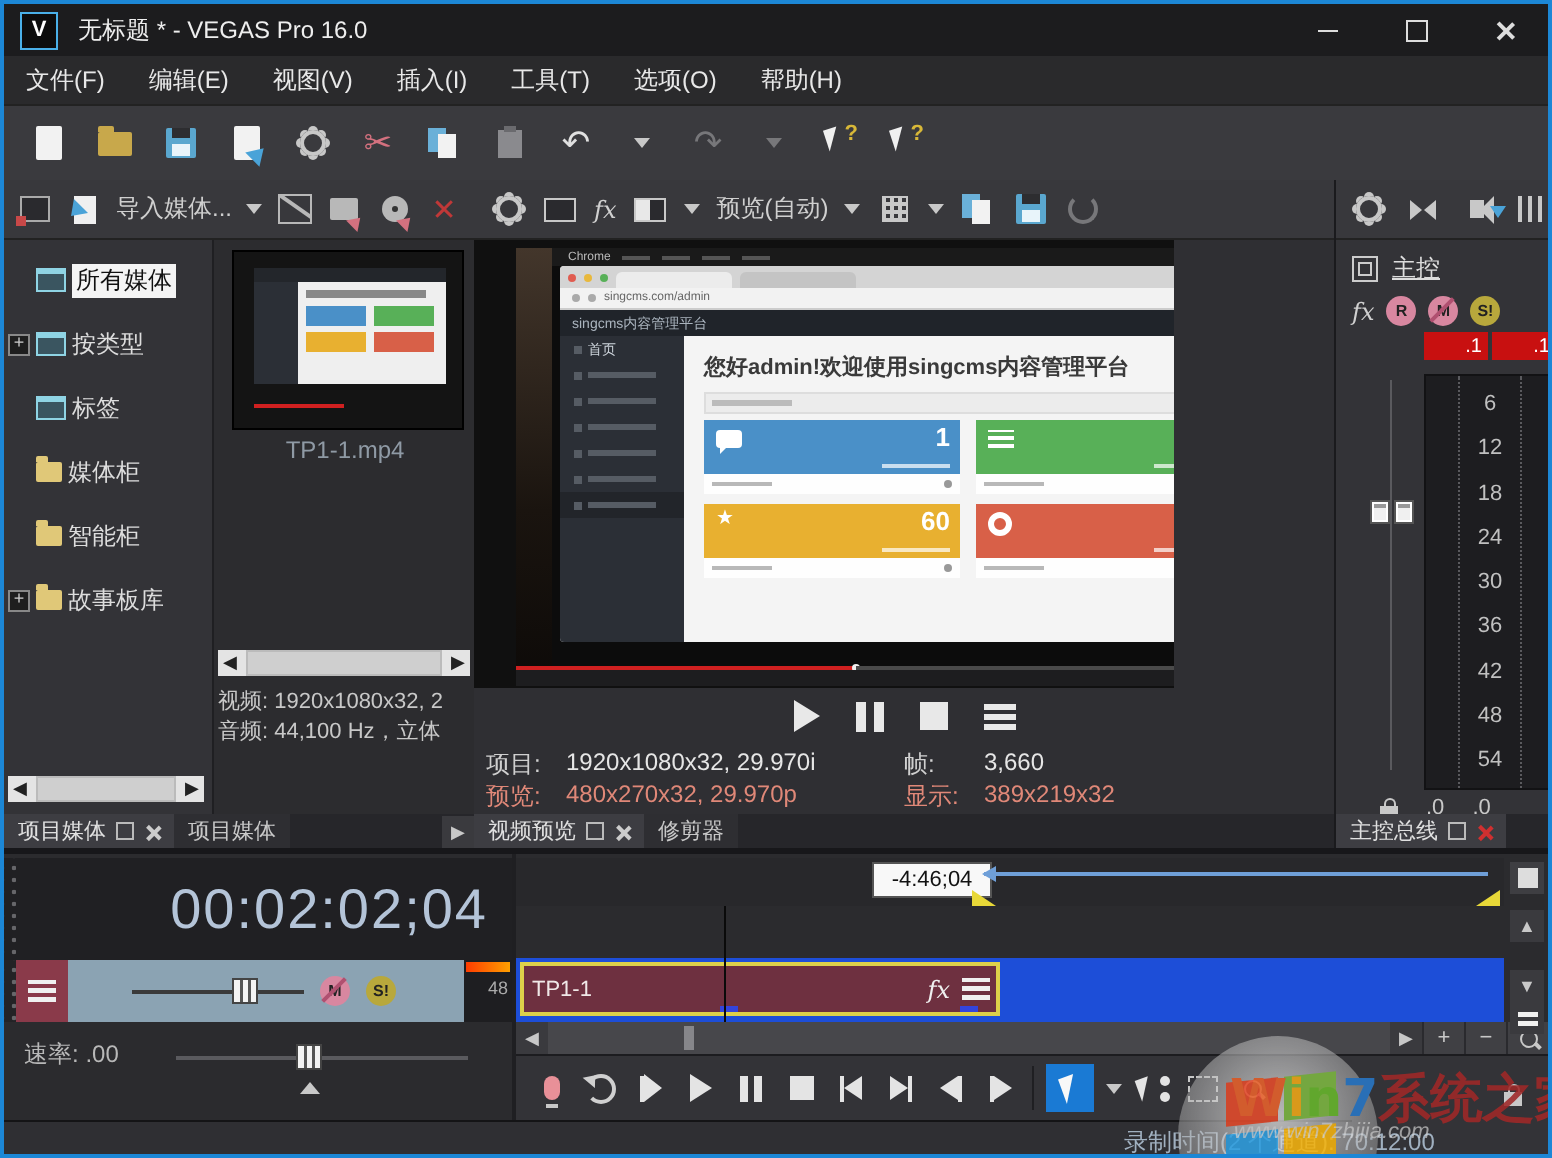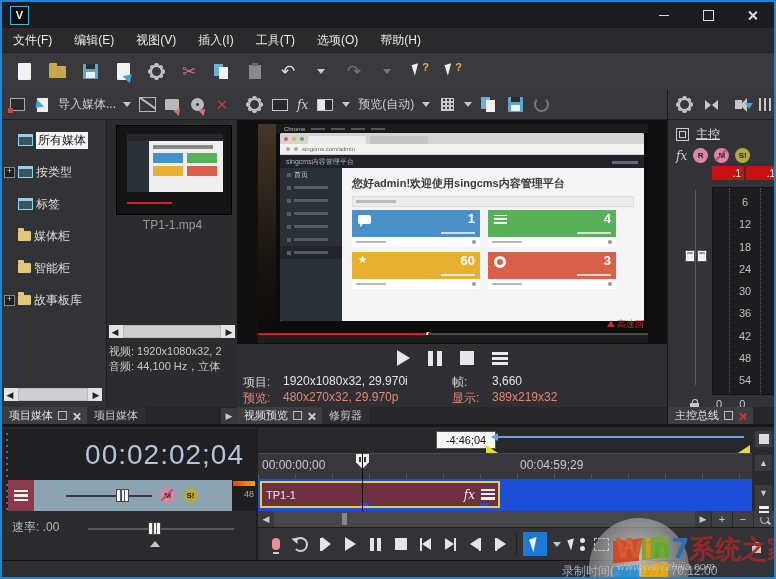--- a/index.html
+++ b/index.html
@@ -104,21 +104,21 @@
   
   #preview-panel{left:235px;top:88px;width:430px;height:334px;background:#2f2f33;}
   #preview-toolbar{left:0;top:0;width:430px;height:30px;background:#38383c;border-bottom:1px solid #222;display:flex;align-items:center;gap:8px;padding-left:8px;box-sizing:border-box;}
   .fx-text{font-family:"DejaVu Serif","Liberation Serif",serif;font-style:italic;color:#d0d0d0;}
   .monitor{width:14px;height:10px;border:1px solid #c8c8c8;background:#2a2a2e;}
   .split{width:14px;height:10px;border:1px solid #c8c8c8;background:linear-gradient(90deg,#e8e8e8 50%,#2a2a2e 50%);}
   .gridico{width:13px;height:13px;background:
     repeating-linear-gradient(90deg,#c8c8c8 0 2px,transparent 2px 4px),
     repeating-linear-gradient(0deg,#c8c8c8 0 2px,transparent 2px 4px);}
   .loopico{width:11px;height:11px;border:2px solid #77777a;border-radius:50%;border-top-color:transparent;}
-  #video-area{left:0;top:30px;width:430px;height:224px;background:#101010;overflow:hidden;}
+  #video-area{left:0;top:30px;width:350px;height:224px;background:#101010;overflow:hidden;}
   #video-frame{position:absolute;left:21px;top:4px;width:390px;height:219px;background:#0c0c0c;}
   #wallpaper{position:absolute;left:0;top:0;width:18px;height:219px;background:linear-gradient(180deg,#43362b,#1a140f 60%,#0d0a08);}
   #macbar{position:absolute;left:18px;top:0;right:0;height:9px;background:#1a1a1a;color:#bbb;font-size:6px;display:flex;align-items:center;gap:6px;padding-left:8px;}
   .macmenu-bar{width:14px;height:2px;background:#555;}
   #browser{position:absolute;left:22px;top:9px;right:4px;height:188px;background:#e6e6e6;border-radius:2px;overflow:hidden;}
   #tabbar{height:11px;background:#d4d4d4;display:flex;align-items:center;gap:4px;padding-left:4px;}
   .tl{width:4px;height:4px;border-radius:50%;}
   .btab{width:58px;height:8px;border-radius:3px 3px 0 0;background:#c4c4c4;margin-top:3px;}
   .btab.act{background:#ececec;}
   #urlbar{height:10px;background:#f2f2f2;display:flex;align-items:center;gap:4px;padding-left:6px;color:#666;font-size:6px;border-bottom:1px solid #ccc;}
@@ -279,20 +279,21 @@
            font-family:"DejaVu Sans","Liberation Sans",sans-serif;}
   #wm-url{position:absolute;left:40px;top:46px;font-size:11px;font-style:italic;color:#d8d8d8;opacity:.75;}
 </style>
 </head>
 <body>
 
 <div id="app">
 
   <div class="abs" id="titlebar">
     <div id="vlogo">V</div>
+    <div id="title-text">无标题 * - VEGAS Pro 16.0</div>
     <div style="flex:1"></div>
     <div class="winbtn">
         <span class="min-glyph"></span>
       </div>
     <div class="winbtn">
         <span class="max-glyph"></span>
       </div>
     <div class="winbtn" id="btn-close">
         <span class="x-glyph"></span>
       </div>
@@ -717,25 +718,20 @@
       </div>
     </div>
 
     <div id="br">
       <div id="marker-bar">
         <div id="tooltip">-4:46;04</div>
         <div id="loop-line"></div>
         <span class="ytri start" style="left:228px;"></span>
         <span class="ytri end" style="left:480px;"></span>
       </div>
-      <div id="ruler">
-        <span class="ruler-lbl" style="left:4px;">00:00:00;00</span>
-        <span class="ruler-lbl" style="left:262px;">00:04:59;29</span>
-        <div id="playhead"></div>
-      </div>
       <div id="ph-line"></div>
       <div id="track-row">
         <div id="event">
           <span id="event-name">TP1-1</span>
           <span class="efx">fx</span>
           <span class="ehamb"></span>
           <span class="bluebit" style="left:98px;"></span>
           <span class="bluebit" style="left:218px;"></span>
         </div>
       </div>

